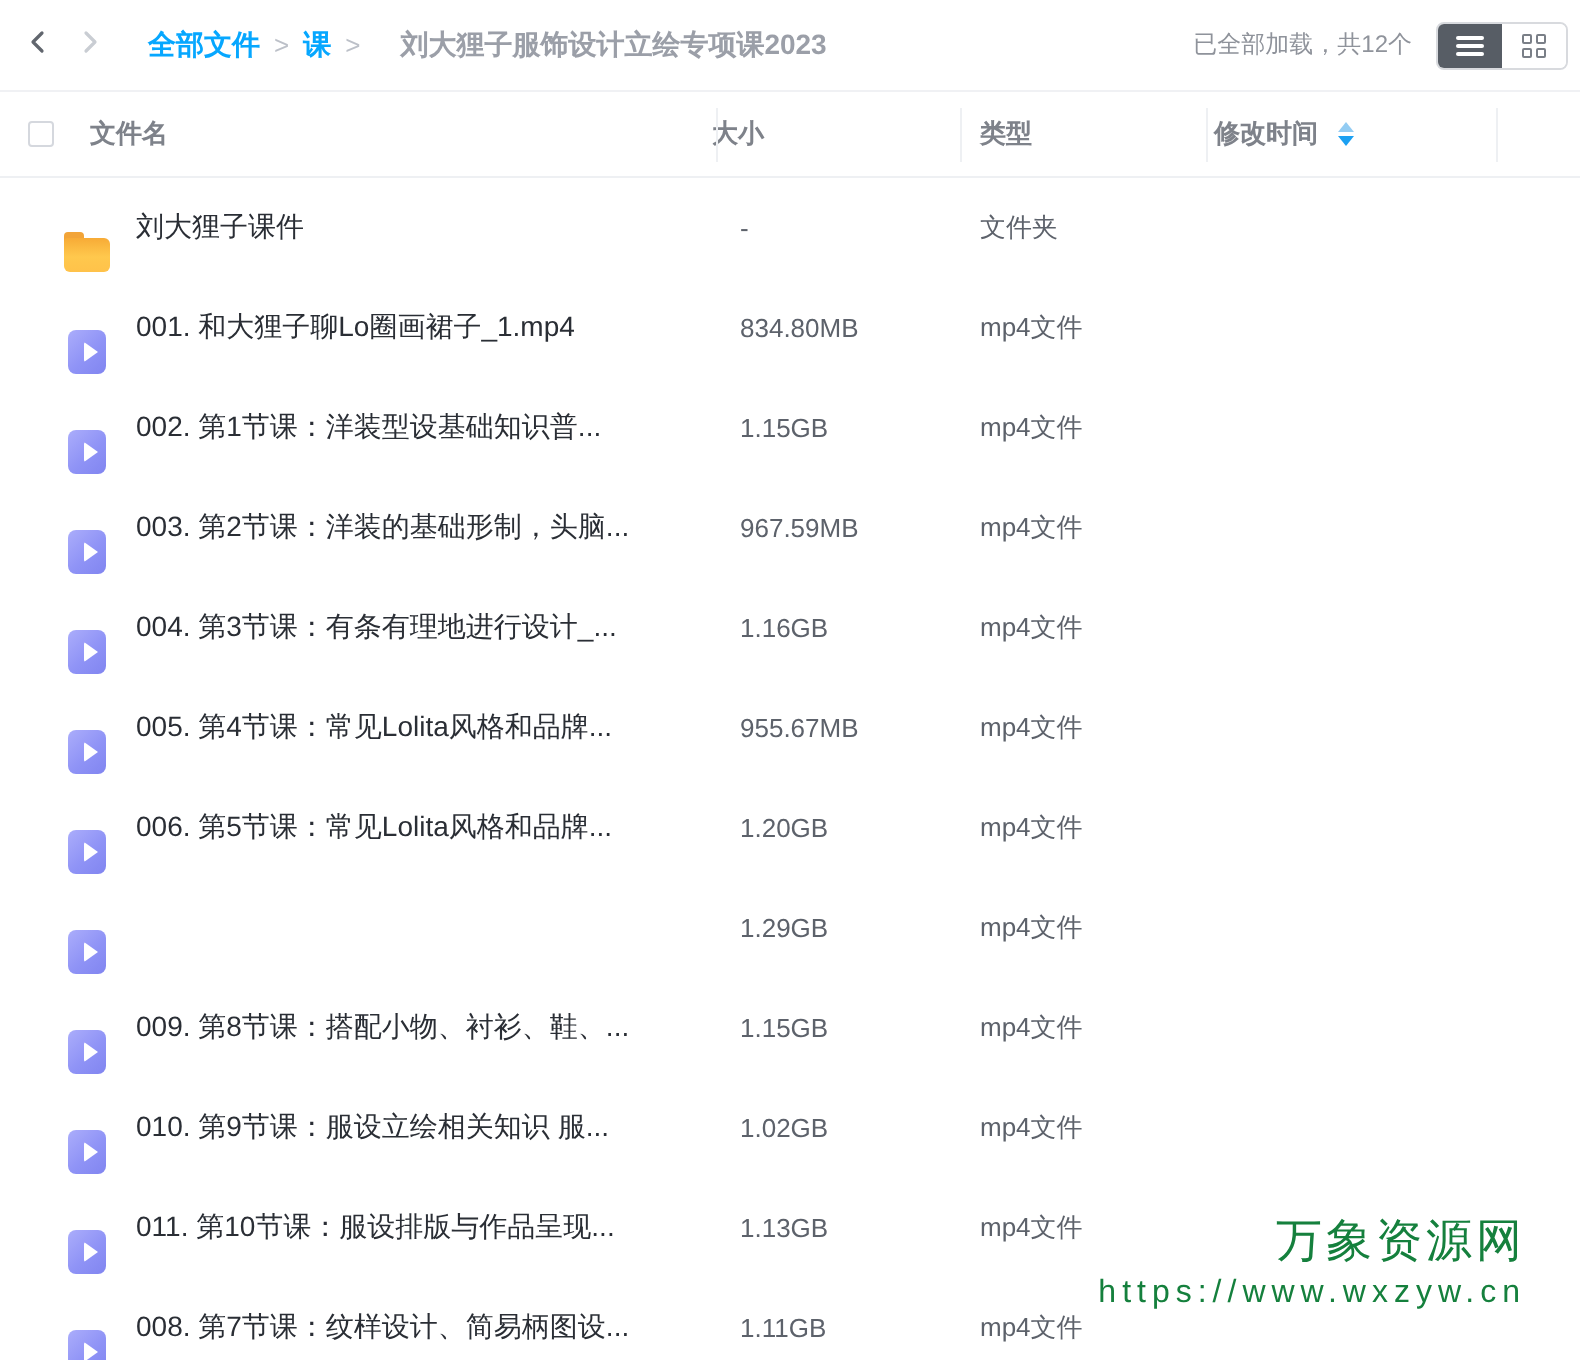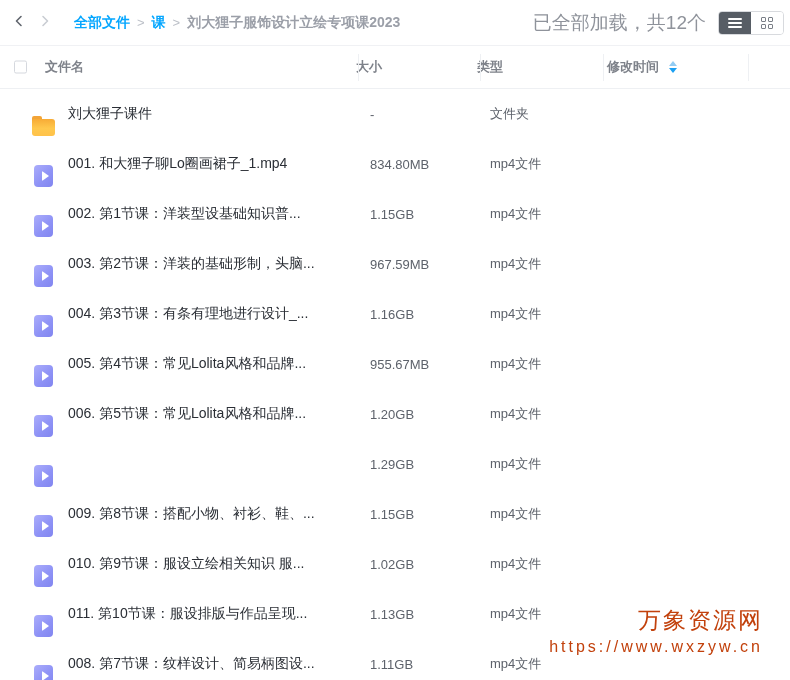--- a/index.html
+++ b/index.html
@@ -30,24 +30,24 @@
   }
   .breadcrumb {
     display:flex; align-items:center;
     margin-left:16px;
     font-size:14px;
     font-weight:bold;
     white-space:nowrap;
   }
   .crumb-link { color:#06a7ff; cursor:pointer; text-decoration:none; }
   .crumb-sep { color:#bcc0c8; font-weight:normal; margin:0 7px; font-size:13px; }
-  .crumb-current { color:#9b9fa8; }
+  .crumb-current { color:#9b9fa8;margin-left:13px; }
   .load-status {
     margin-left:auto;
-    font-size:19px;
+    font-size:12px;
     color:#8f939b;
     white-space:nowrap;
   }
   .view-toggle {
     display:flex;
     margin-left:12px;
     margin-right:2px;
     border:1px solid #d8dade;
     border-radius:4px;
     overflow:hidden;
@@ -81,21 +81,21 @@
   }
   .table-header .cell { position:absolute; top:50%; transform:translateY(-50%);font-weight:bold; }
   .checkbox {
     position:absolute; left:14px; top:50%; transform:translateY(-50%);
     width:13px; height:13px;
     border:1px solid #d5d8de; border-radius:2px;
     background:#fff; cursor:pointer;
   }
   .hdr-name  { left:45px; }
   .hdr-size  { left:356px; }
-  .hdr-type  { left:477px; }
+  .hdr-type  { left:490px; }
   .hdr-mtime { left:607px; display:flex; align-items:center; }
   .hdr-div {
     position:absolute; top:8px; width:1px; height:27px; background:#eef0f3;
   }
   .sort-icon {
     display:inline-flex; flex-direction:column; align-items:center;
     margin-left:10px; cursor:pointer;
   }
   .sort-icon .up {
     width:0; height:0;
@@ -154,21 +154,21 @@
     width:0; height:0;
     border-left:7px solid #fff;
     border-top:5px solid transparent;
     border-bottom:5px solid transparent;
     border-radius:1px;
   }
 
   
   .watermark {
     position:absolute; right:27px; bottom:20px;
-    text-align:right; color:#c2410c;
+    text-align:right; color:#15803d;
     z-index:0; pointer-events:none;
     white-space:nowrap;
   }
   .wm-line1 { font-size:23px; letter-spacing:2px; line-height:28px; }
   .wm-line2 { font-size:16px; letter-spacing:3px; line-height:26px; }
 </style>
 </head>
 <body>
 
 <div class="watermark">

